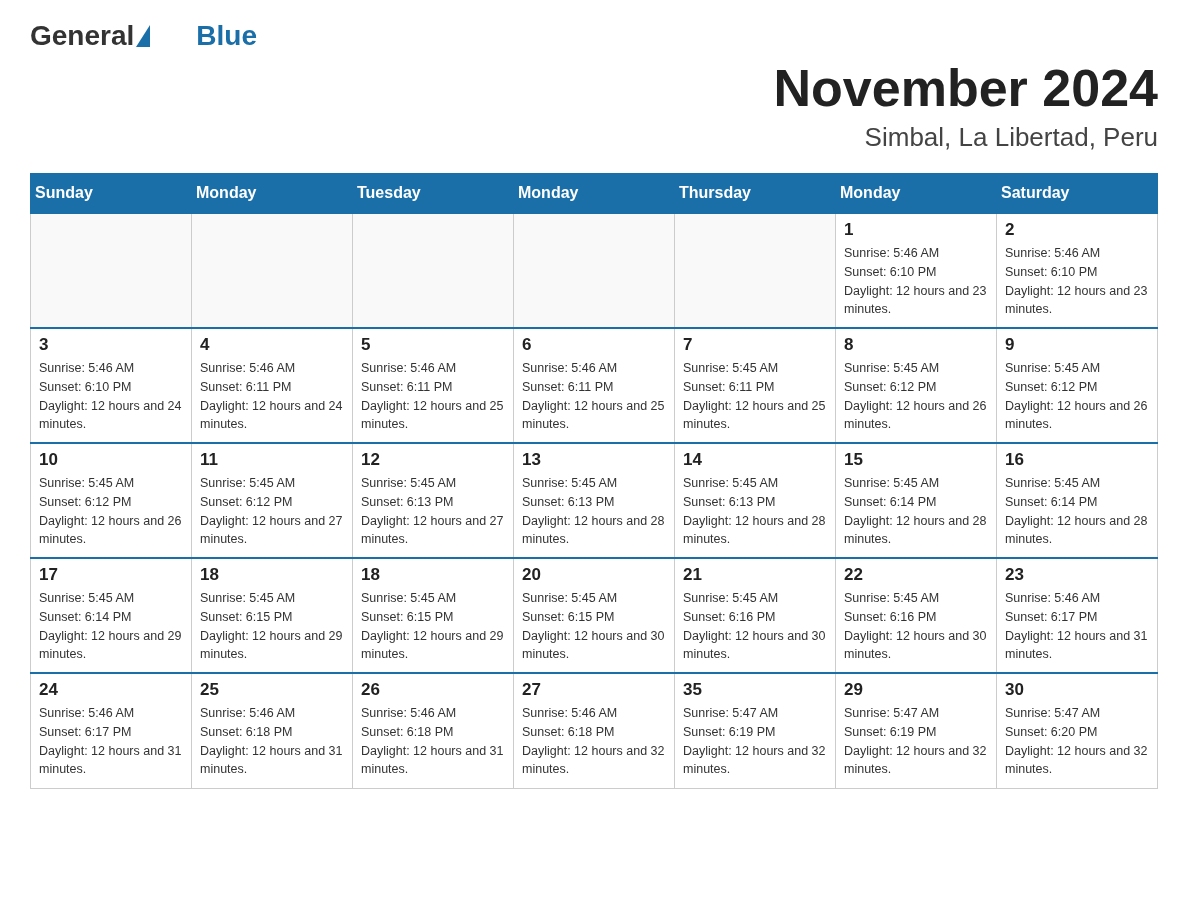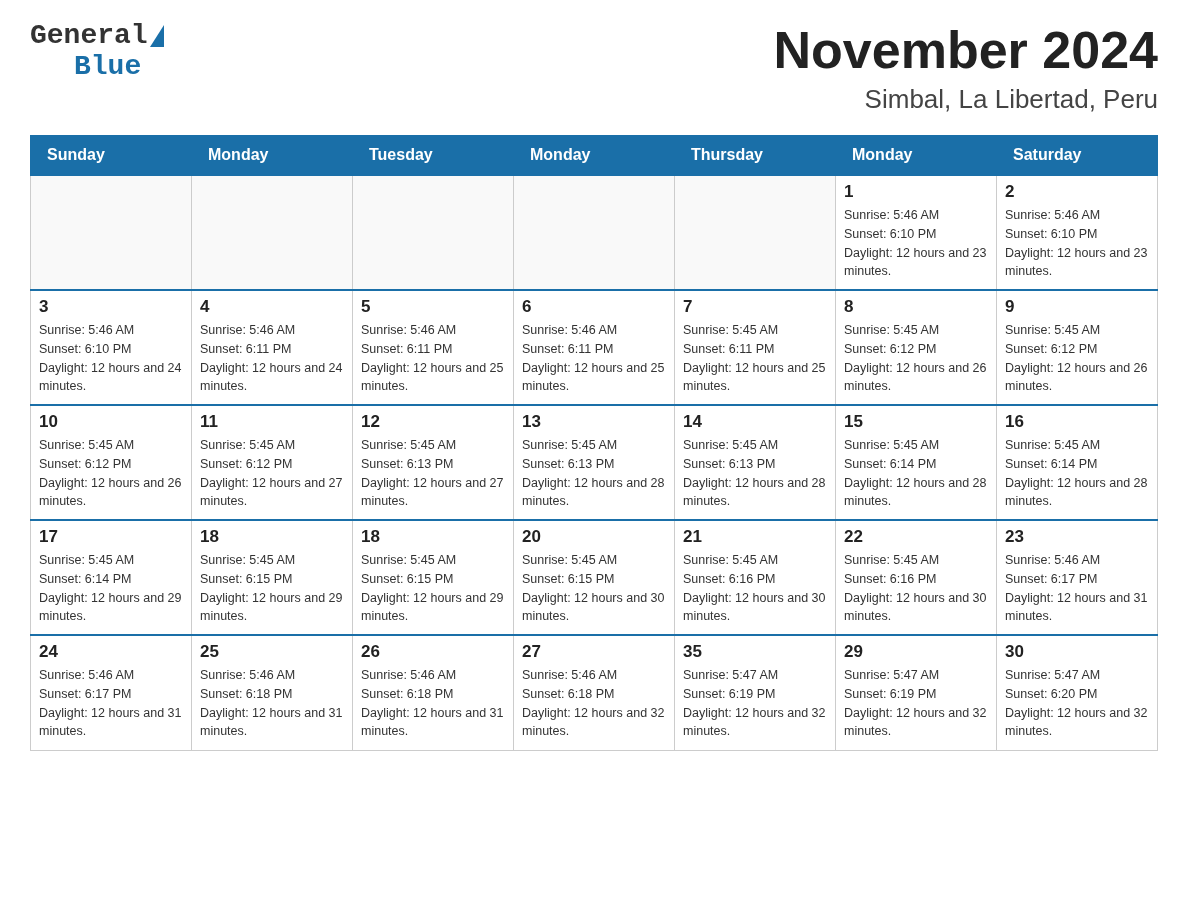--- a/index.html
+++ b/index.html
@@ -11,23 +11,22 @@
       padding: 20px 30px;
     }
     .header {
       display: flex;
       justify-content: space-between;
       align-items: flex-start;
       margin-bottom: 20px;
     }
     .logo {
       display: flex;
-      flex-direction: column;
+      flex-direction: row;
       align-items: flex-start;
-      font-family: Liberation Mono, monospace;
     }
     .logo-text {
       display: flex;
       align-items: center;
       font-size: 28px;
       font-weight: bold;
       color: #333;
     }
     .logo-general { color: #333; }
     .logo-triangle {
@@ -38,40 +37,41 @@
       display: inline-block;
       margin: 0 2px;
     }
     .logo-blue {
       color: #1a6fa8;
       font-size: 28px;
       font-weight: bold;
     }
     .title-block {
       text-align: right;
+      margin-top: 38px;
     }
     .month-title {
       font-size: 52px;
       font-weight: bold;
       color: #222;
     }
     .location-title {
       font-size: 26px;
       color: #444;
       margin-top: 4px;
     }
     .calendar {
       width: 100%;
       border-collapse: collapse;
       border: 1px solid #aaa;
     }
     .calendar th {
       background-color: #1a6fa8;
       color: #fff;
-      padding: 10px 16px;
+      padding: 10px 4px;
       font-size: 16px;
       font-weight: bold;
       text-align: left;
       border: 1px solid #1a6fa8;
     }
     .calendar td {
       vertical-align: top;
       padding: 6px 8px;
       border: 1px solid #ccc;
       width: calc(100% / 7);

